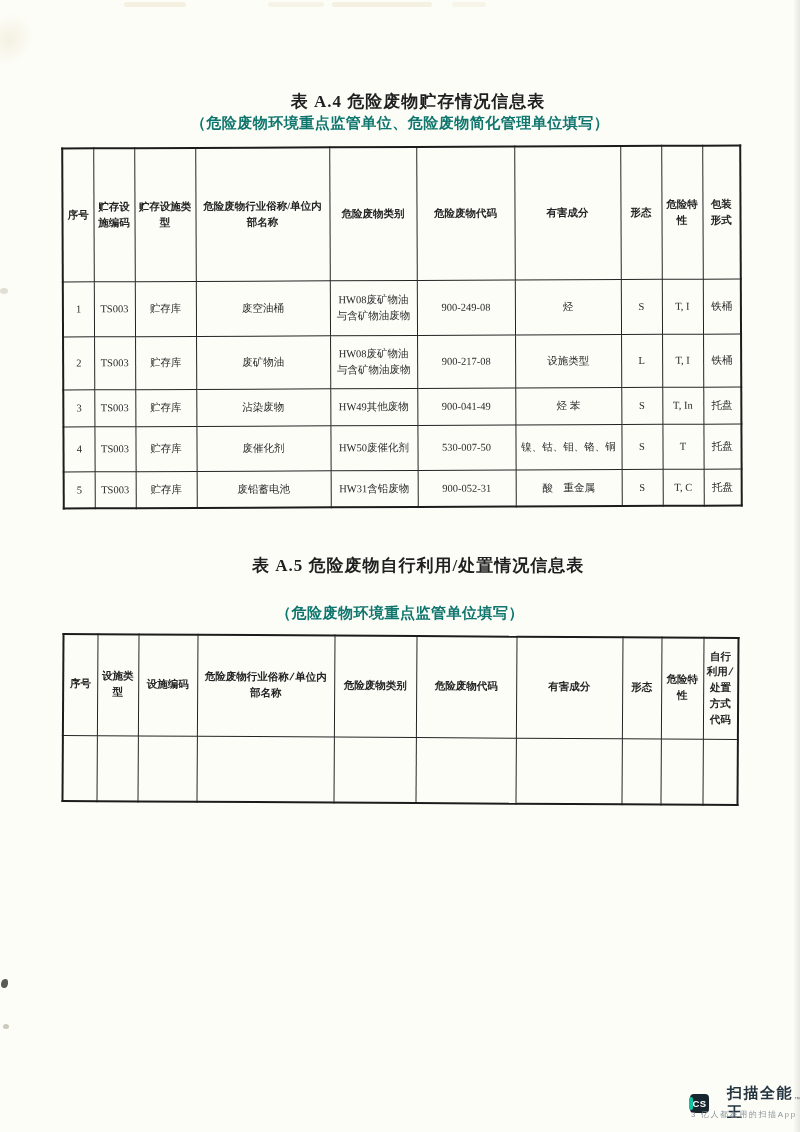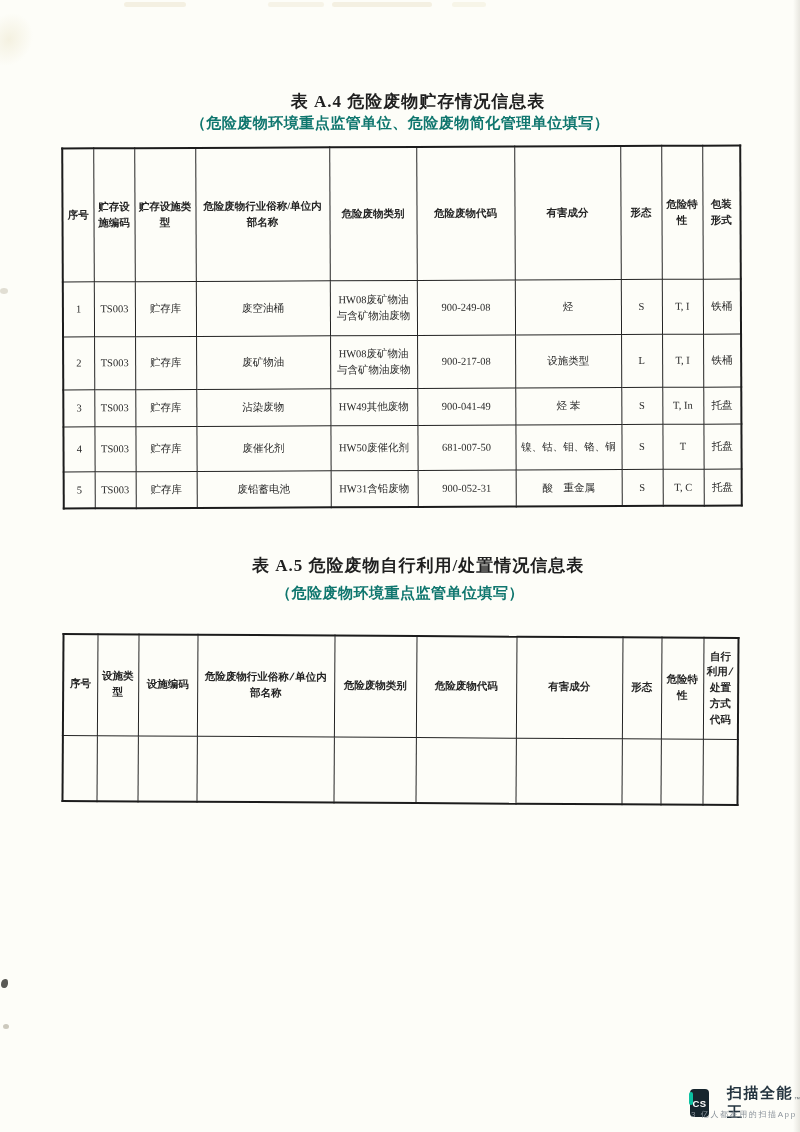--- a/index.html
+++ b/index.html
@@ -34,21 +34,21 @@
 
   .doc-title{
     position:absolute;left:0;width:100%;text-align:center;
     font-size:17px;font-weight:bold;color:#1f1f1f;letter-spacing:1px;margin:18px;
   }
   .doc-subtitle{
     position:absolute;left:0;width:100%;text-align:center;
     font-size:15px;font-weight:bold;color:#0f766e;letter-spacing:0.5px;
   }
   .t1{top:72px;} .st1{top:114px;}
-  .t2{top:536px;} .st2{top:584px;}
+  .t2{top:536px;} .st2{top:604px;}
 
   table.tbl{
     position:absolute;border-collapse:collapse;table-layout:fixed;
     border:2.5px solid #1c1c1c;background:transparent;
   }
   table.a4{left:62px;top:146px;width:678px;transform:rotate(-0.25deg);}
   table.a5{left:62px;top:635px;width:675px;transform:rotate(0.35deg);}
   .tbl th,.tbl td{
     border:1.6px solid #242424;
     text-align:center;vertical-align:middle;
@@ -62,21 +62,21 @@
   .a4 tr.r3 td{height:32px;}
   .a4 tr.r4 td{height:40px;}
   .a4 tr.r5 td{height:31px;}
   .a5 tr.hdr th{height:96px;font-family:Liberation Mono, monospace;}
   .a5 tr.r1 td{height:60px;}
 
   
   .wm-row{position:absolute;left:690px;top:1084px;display:flex;align-items:center;
     font-family:"Liberation Sans","DejaVu Sans",sans-serif;}
   .cs-icon{
-    position:relative;width:19px;height:28px;border-radius:4px;
+    position:relative;width:19px;height:19px;border-radius:4px;
     background:#17262e;color:#ffffff;
     display:flex;align-items:center;justify-content:center;
     font-size:9.5px;font-weight:bold;letter-spacing:0.5px;flex:0 0 auto;
   }
   .cs-icon::before{
     content:"";position:absolute;left:-1.5px;top:3px;width:4px;height:13px;
     background:#0cc2a2;border-radius:3px;
   }
   .wm-name{margin-left:18px;font-size:15px;font-weight:bold;color:#24343f;letter-spacing:1.5px;}
   .wm-tm{font-size:6px;color:#4a5a63;vertical-align:top;margin-left:1px;transform:translateY(-4px);}
@@ -164,21 +164,21 @@
       <td>S</td>
       <td>T, In</td>
       <td>托盘</td>
     </tr>
     <tr class="r4">
       <td>4</td>
       <td>TS003</td>
       <td>贮存库</td>
       <td>废催化剂</td>
       <td>HW50废催化剂</td>
-      <td>681-007-50</td>
+      <td>530-007-50</td>
       <td>镍、钴、钼、铬、铜</td>
       <td>S</td>
       <td>T</td>
       <td>托盘</td>
     </tr>
     <tr class="r5">
       <td>5</td>
       <td>TS003</td>
       <td>贮存库</td>
       <td>废铅蓄电池</td>

